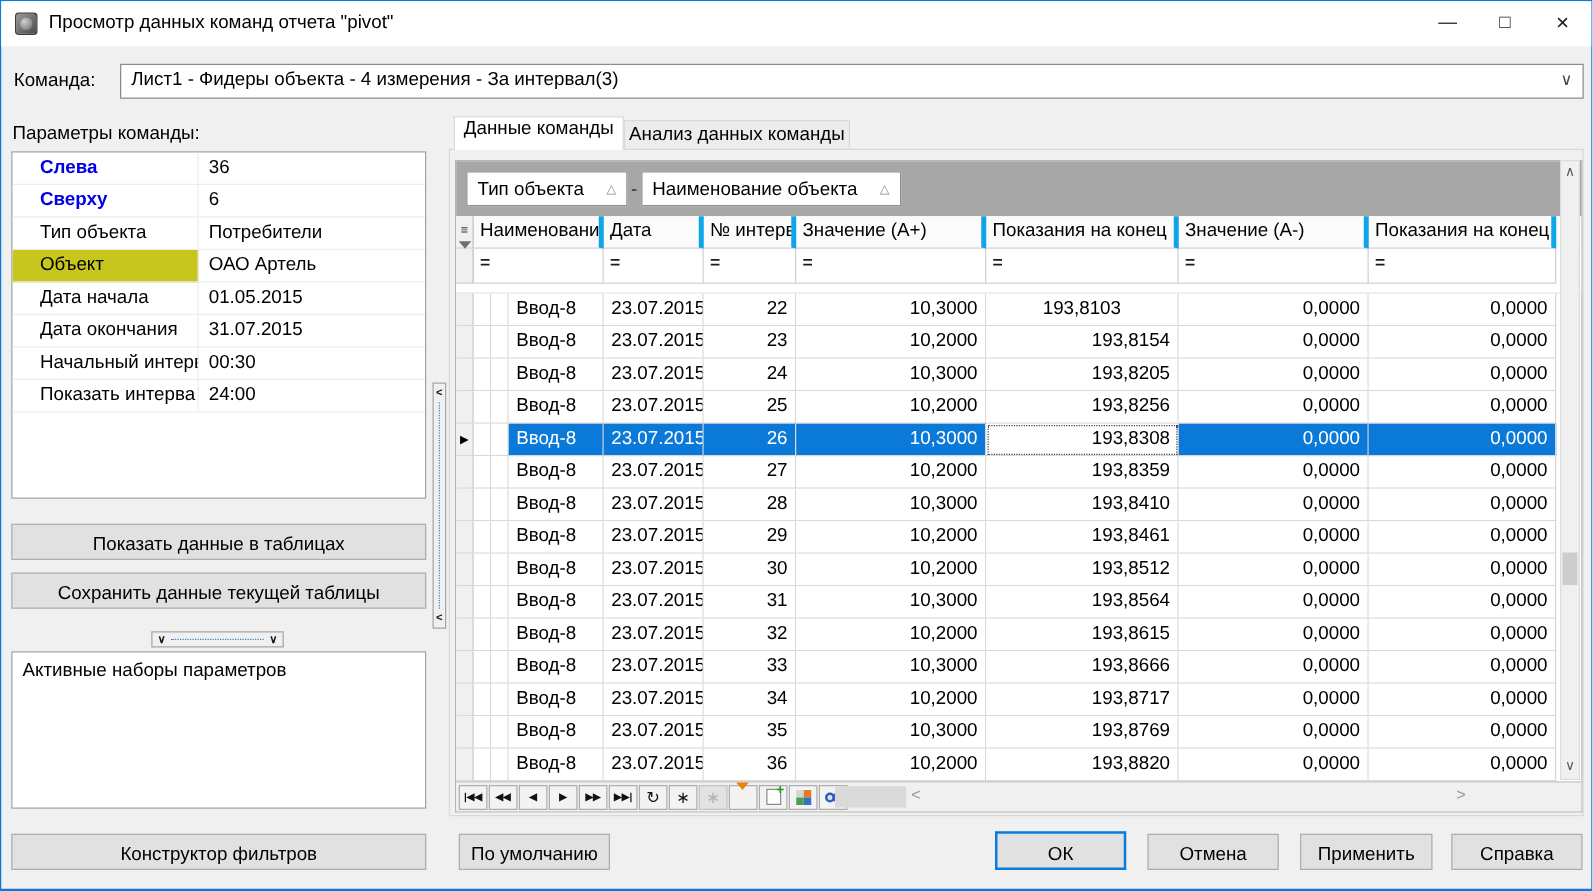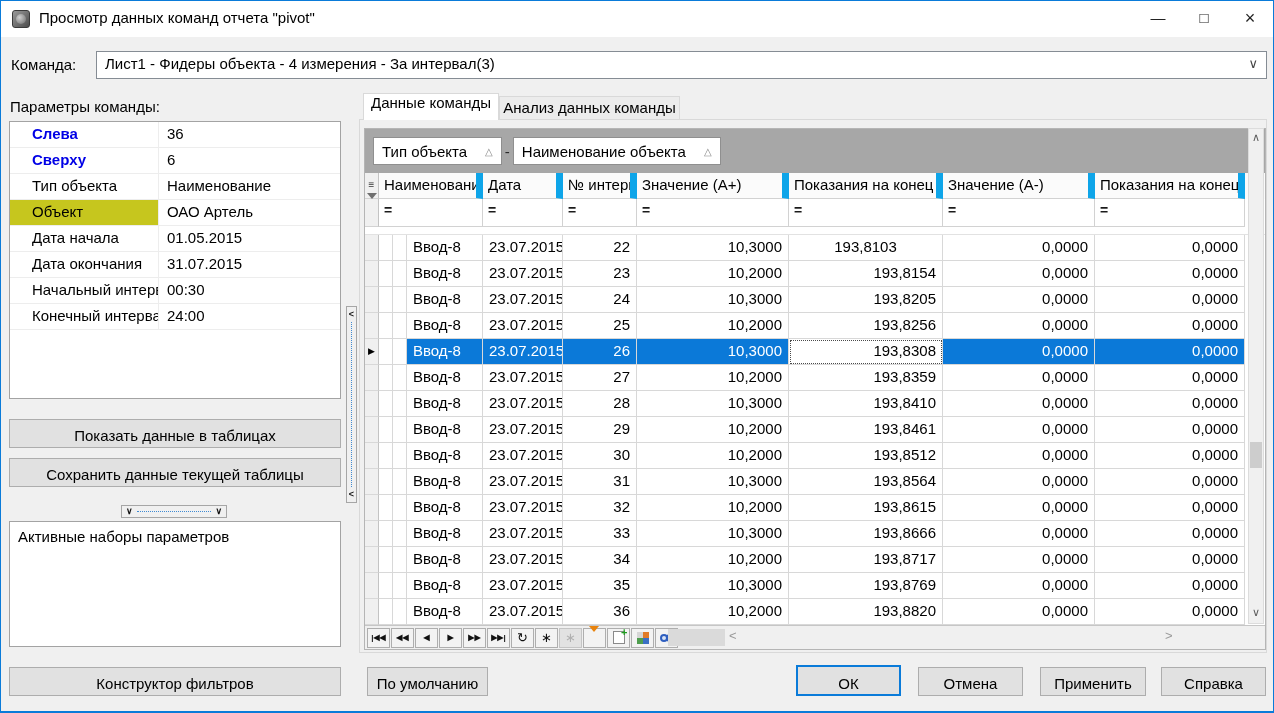--- a/index.html
+++ b/index.html
@@ -73,21 +73,21 @@
   .grid-box { position:absolute; left:4px; top:8px; width:902px; height:522px;
               border:1px solid #b5b5b5; background:#fff; }
   .group-panel { height:44px; background:#a7a7a7; display:flex; align-items:center;
                  padding-left:8px; }
   .group-box { height:28px; background:#fff; border:1px solid #8f8f8f; display:flex;
                align-items:center; padding:0 8px; }
   .group-box .sort { color:#8a8a8a; font-size:10px; margin-left:18px; }
   .group-dash { color:#2b2b2b; margin:0 3px; }
 
   .hdr-row { display:flex; height:26px; background:#fbfbfb; }
-  .hdr-cell { border-right:7px solid #0ea5e9; border-bottom:1px solid #d2d2d2; padding:3px 4px 0 5px;
+  .hdr-cell { border-right:4px solid #0ea5e9; border-bottom:1px solid #d2d2d2; padding:3px 4px 0 5px;
               white-space:nowrap; overflow:hidden; }
   .ind-cell { width:14px; background:#f0f0f0; border-right:1px solid #c3c3c3;
               border-bottom:1px solid #d2d2d2; flex:none; text-align:center; }
   .ind-glyph { font-size:10px; color:#333; line-height:24px; }
 
   .flt-row { display:flex; height:28px; background:#fff; }
   .flt-cell { border-right:1px solid #d2d2d2; border-bottom:1px solid #d2d2d2; padding:2px 4px 0 5px; }
   .flt-op { color:#1a1a1a; font-weight:bold; font-size:14px; }
 
   .gap-row { height:8px; background:#fff; border-bottom:1px solid #e2e2e2; }
@@ -170,40 +170,40 @@
       <div class="param-row">
         <div class="param-name emph">Слева</div>
         <div class="param-val">36</div>
       </div>
       <div class="param-row">
         <div class="param-name emph">Сверху</div>
         <div class="param-val">6</div>
       </div>
       <div class="param-row">
         <div class="param-name">Тип объекта</div>
-        <div class="param-val">Наименование</div>
+        <div class="param-val">Потребители</div>
       </div>
       <div class="param-row">
         <div class="param-name sel">Объект</div>
         <div class="param-val">ОАО Артель</div>
       </div>
       <div class="param-row">
         <div class="param-name">Дата начала</div>
         <div class="param-val">01.05.2015</div>
       </div>
       <div class="param-row">
         <div class="param-name">Дата окончания</div>
         <div class="param-val">31.07.2015</div>
       </div>
       <div class="param-row">
         <div class="param-name">Начальный интерв</div>
         <div class="param-val">00:30</div>
       </div>
       <div class="param-row">
-        <div class="param-name">Конечный интерва</div>
+        <div class="param-name">Показать интерва</div>
         <div class="param-val">24:00</div>
       </div>
     </div>
 
   <button class="btn btn-save">Сохранить данные текущей таблицы</button>
   <button class="btn btn-show">Показать данные в таблицах</button>
 
   <div class="h-splitter">
     <span class="chev">∨</span>
     <span class="dots"></span>

